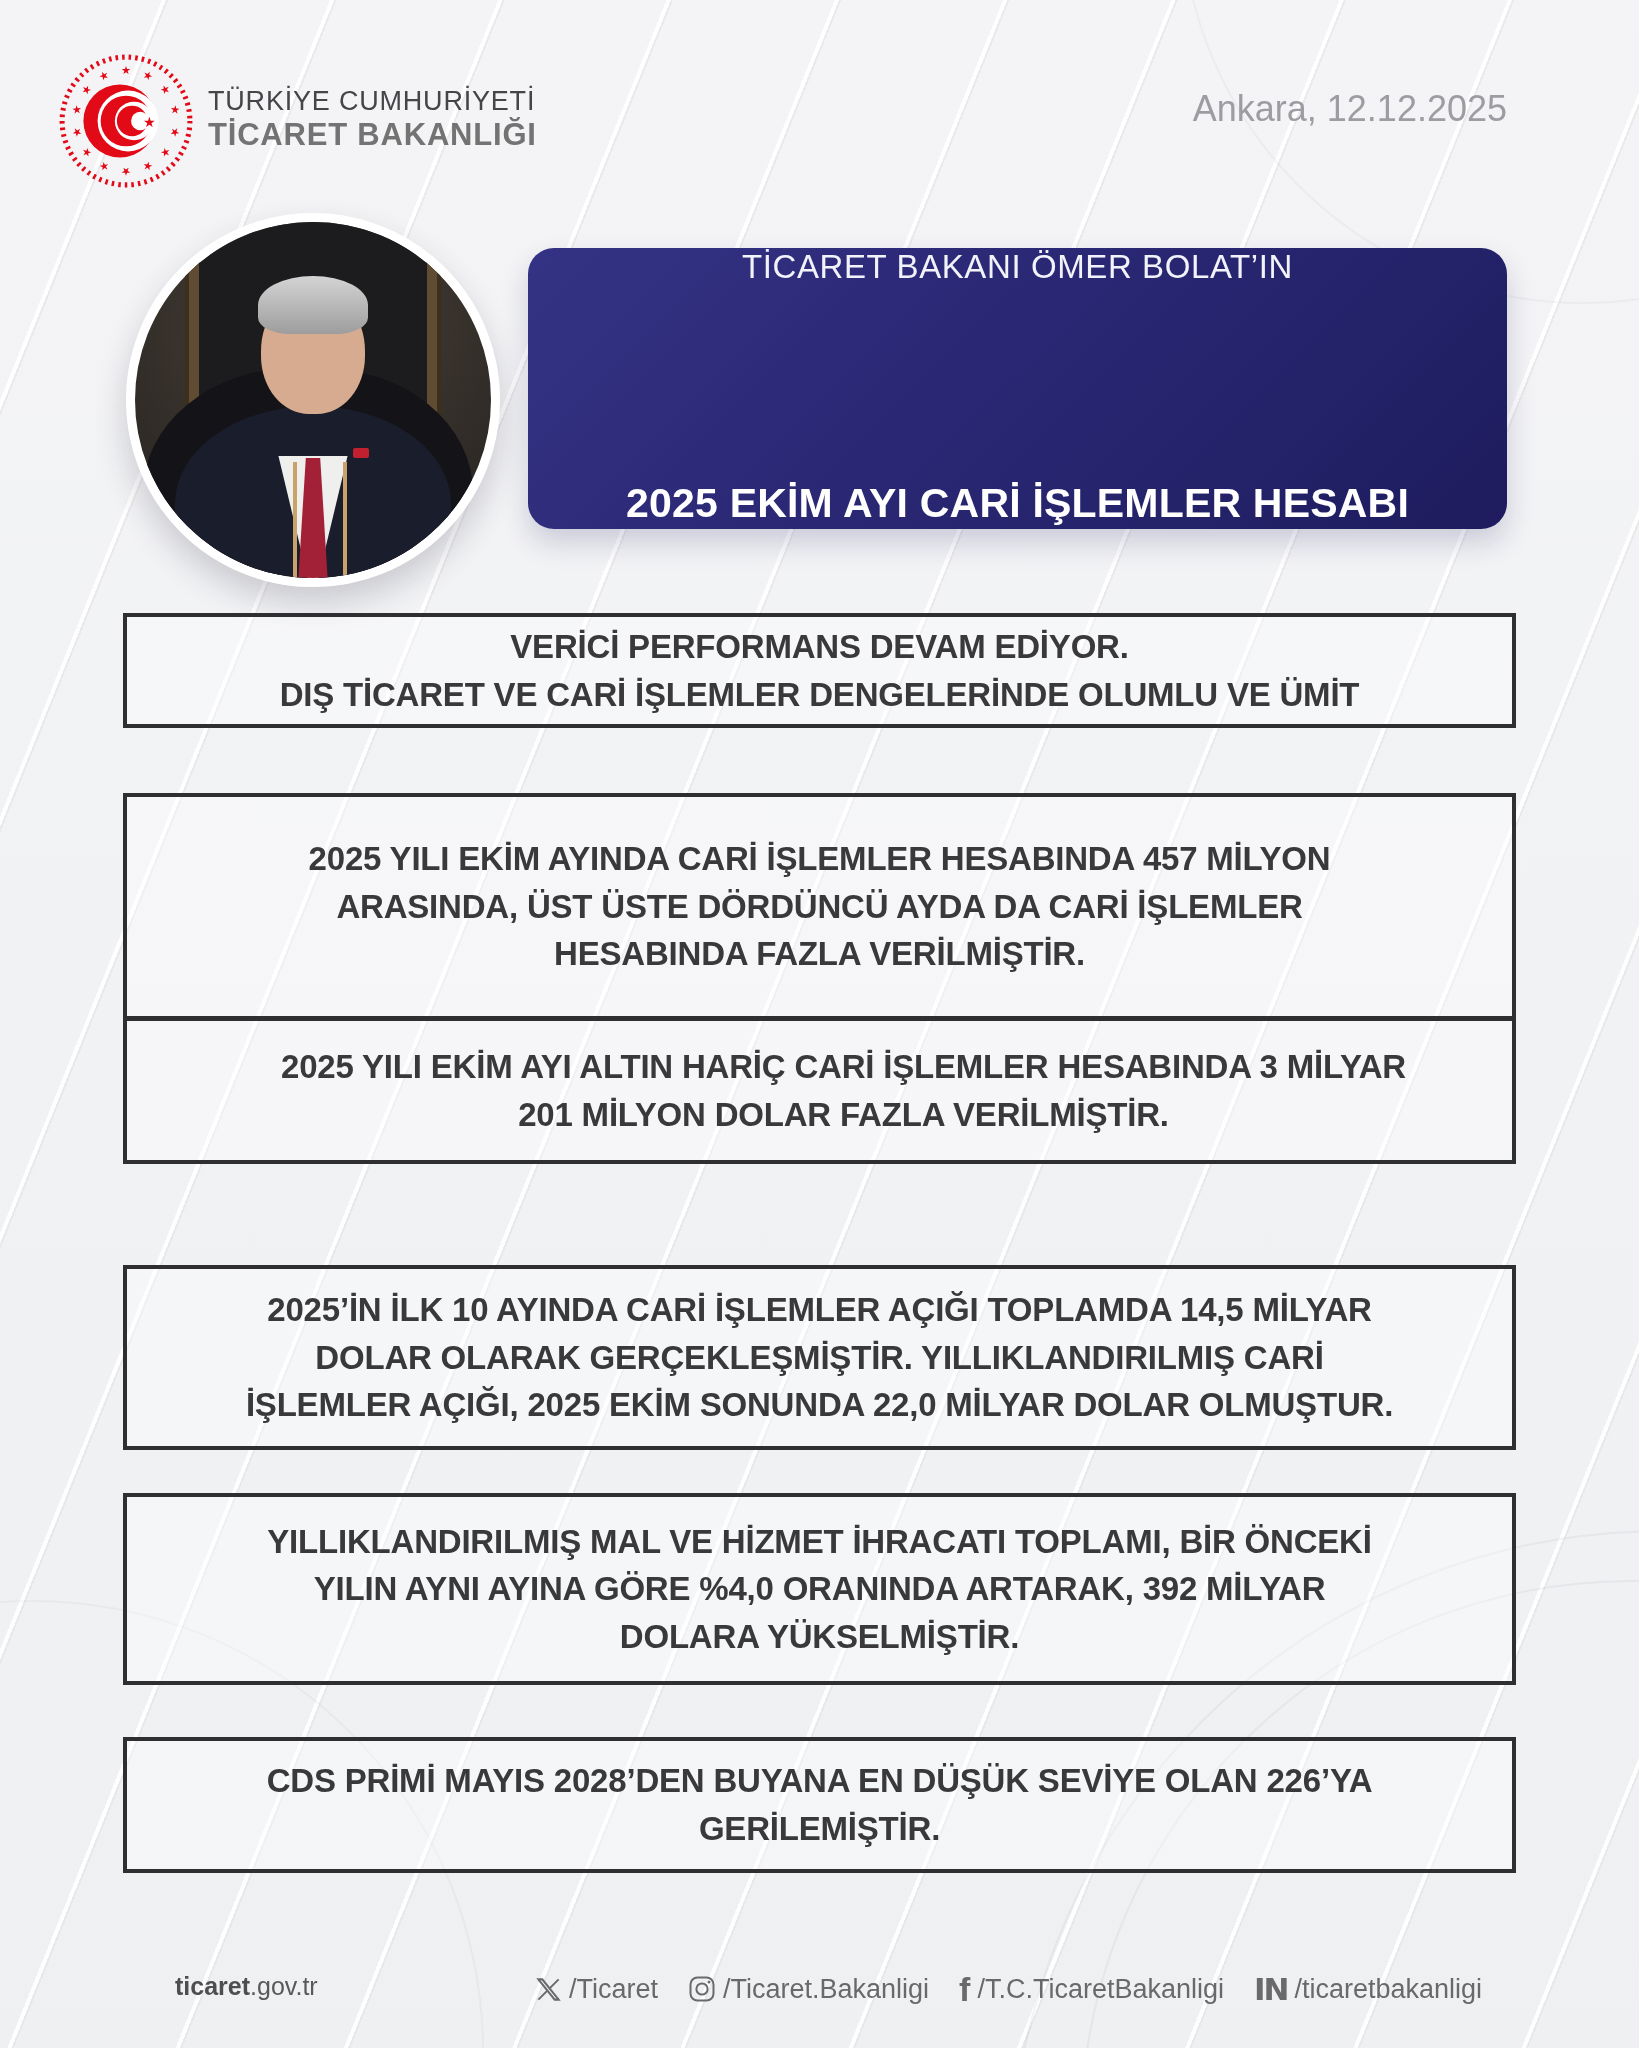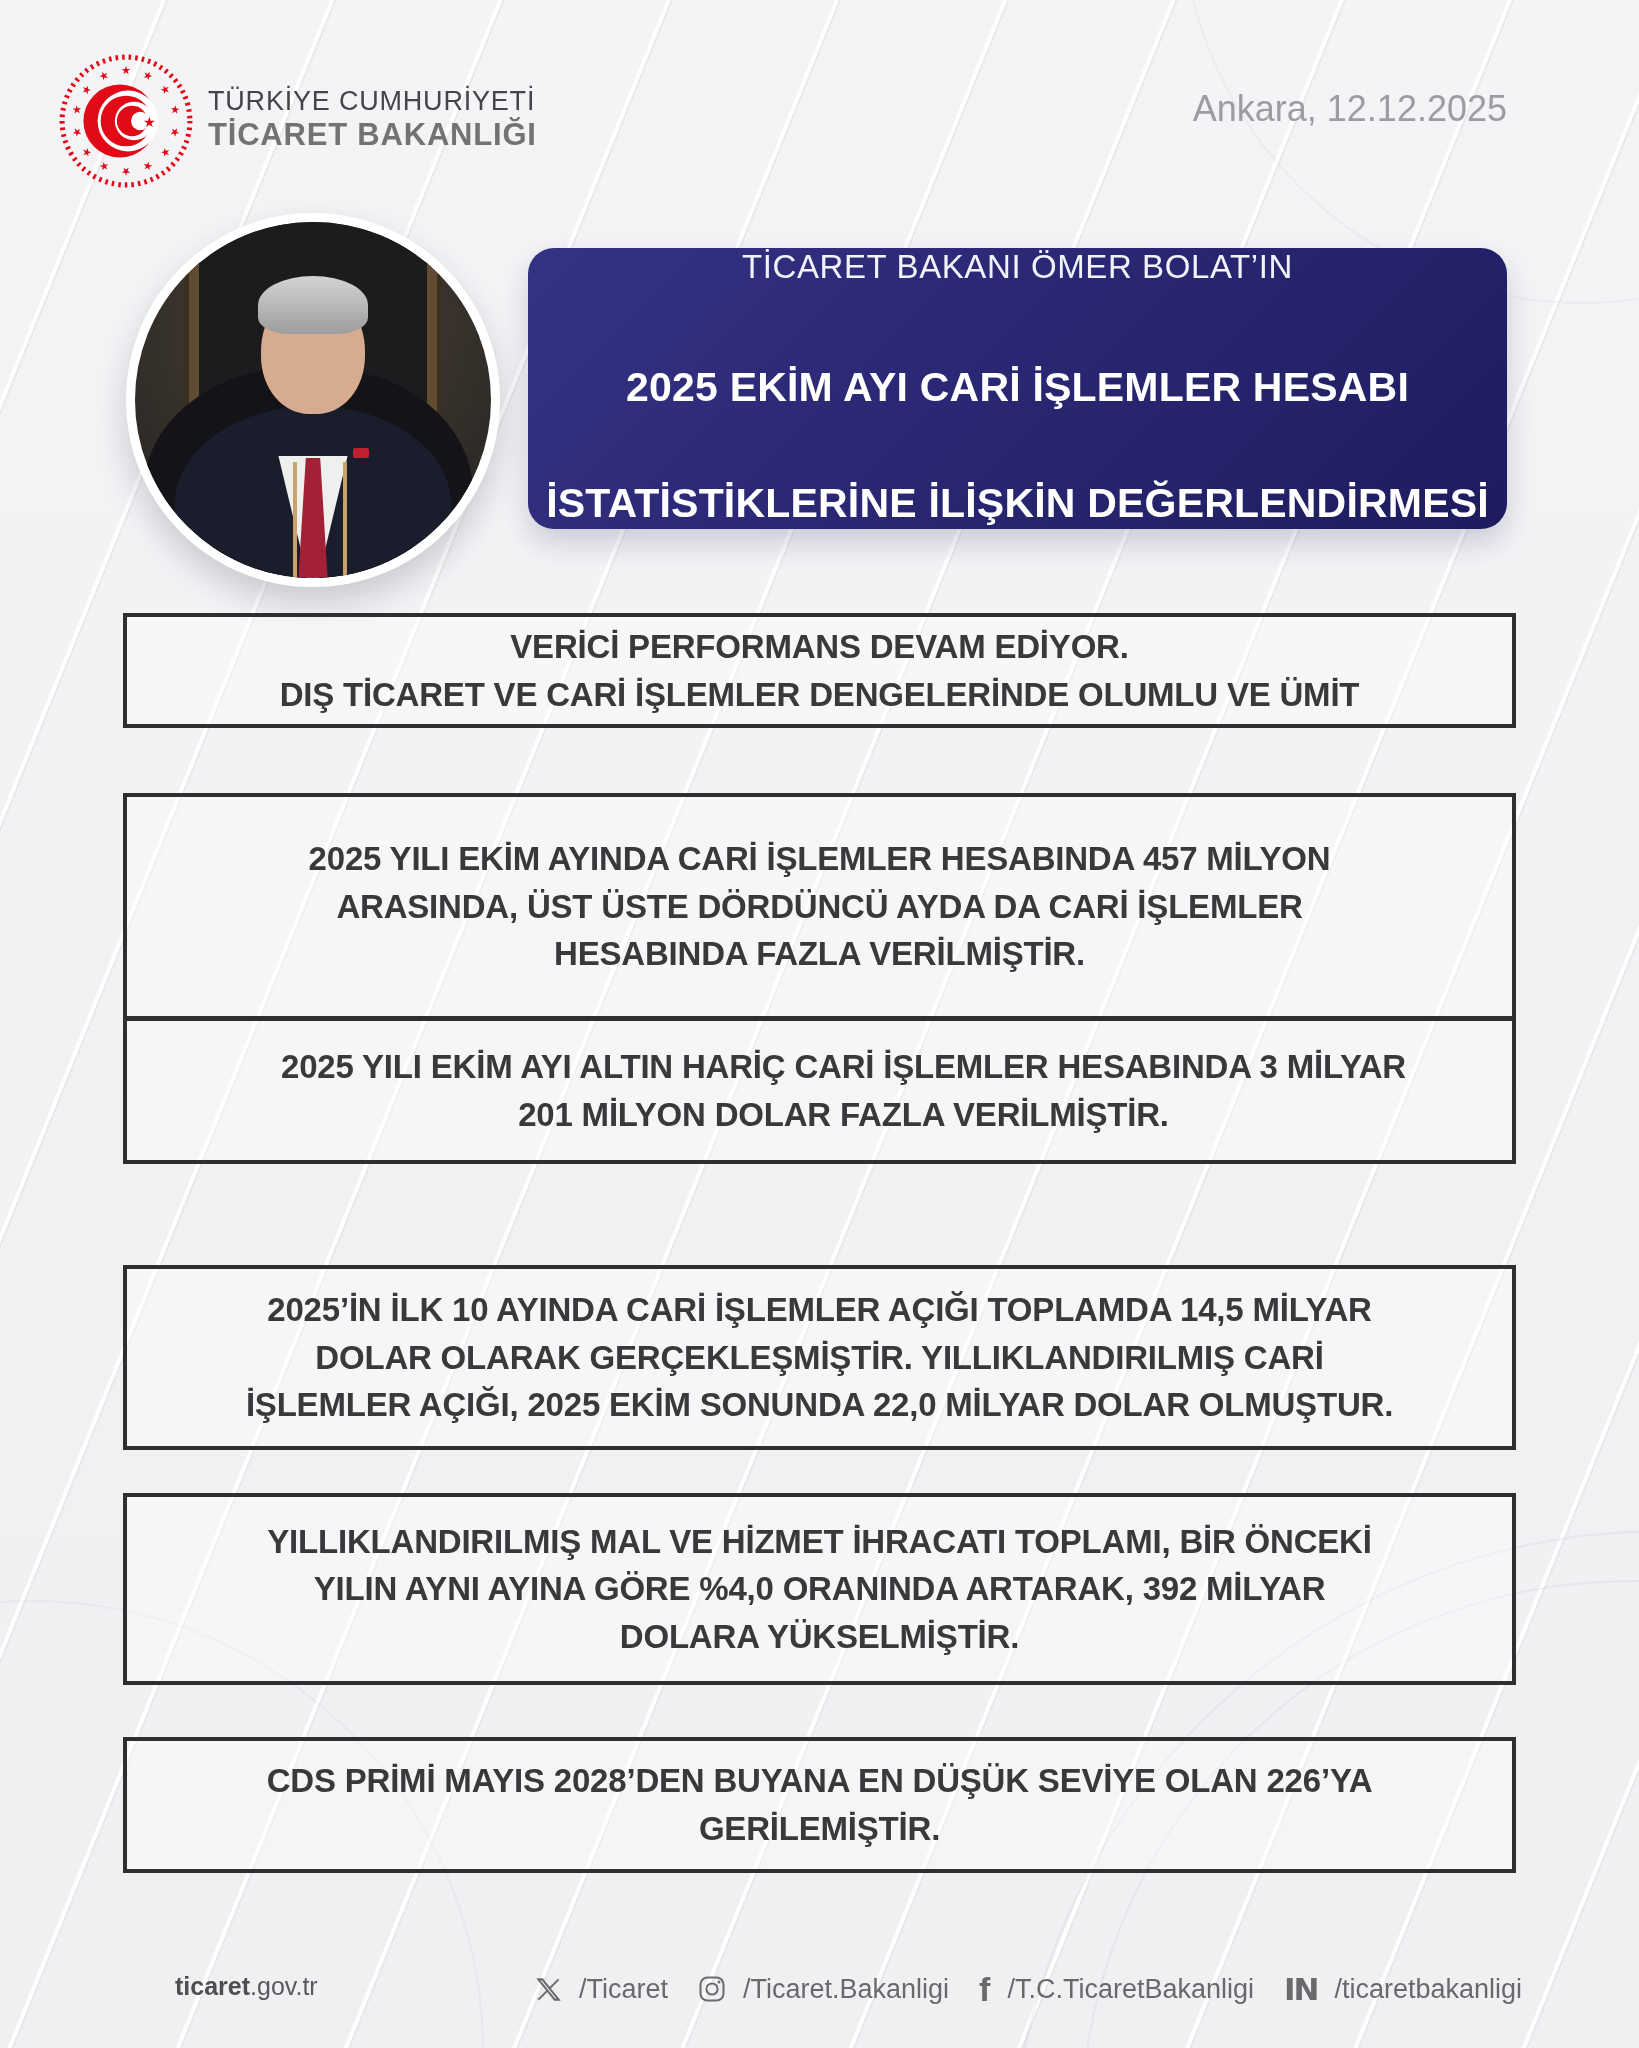--- a/index.html
+++ b/index.html
@@ -65,21 +65,21 @@
   }
   .stmt-line{font-size:33px;font-weight:700;color:#39383b;line-height:1.44;letter-spacing:-0.2px;}
   .s1{top:613px;height:115px;} .s2{top:793px;height:227px;}
   .s3{top:1017px;height:147px;padding-left:48px;} .s4{top:1265px;height:185px;}
   .s5{top:1493px;height:192px;} .s6{top:1737px;height:136px;}
 
   
   .site{position:absolute;left:175px;top:1972px;font-size:25px;color:#59595c;}
   .site .b{font-weight:700;color:#4e4e51;}
   .socials{position:absolute;left:535px;top:1972px;display:flex;align-items:center;gap:30px;}
-  .social{display:flex;align-items:center;gap:17px;font-size:27px;color:#69696c;}
+  .social{display:flex;align-items:center;gap:7px;font-size:27px;color:#69696c;}
   .social svg{display:block;}
   .glyph-f{font-size:34px;font-weight:700;color:#6a6a6d;line-height:1;}
   .glyph-n{font-size:31px;font-weight:700;color:#6a6a6d;line-height:1;letter-spacing:-2px;font-family:"DejaVu Sans",sans-serif;}
 </style>
 </head>
 <body>
 
 <div class="arc a1"></div>
 <div class="arc a2"></div>
 <div class="arc a3"></div>
@@ -128,21 +128,20 @@
   <div class="stick1"></div>
   <div class="stick2"></div>
   <div class="head"></div>
   <div class="hair"></div>
   <div class="pin"></div>
 </div>
 
 <div class="title-card">
   <div class="title-l1">TİCARET BAKANI ÖMER BOLAT’IN</div>
   <div class="title-l2">2025 EKİM AYI CARİ İŞLEMLER HESABI</div>
-  <div class="title-l3">İSTATİSTİKLERİNE İLİŞKİN DEĞERLENDİRMESİ</div>
 </div>
 
 <div class="stmt s1">
   <div class="stmt-line">VERİCİ PERFORMANS DEVAM EDİYOR.</div>
   <div class="stmt-line">DIŞ TİCARET VE CARİ İŞLEMLER DENGELERİNDE OLUMLU VE ÜMİT</div>
 </div>
 <div class="stmt s2">
   <div class="stmt-line">2025 YILI EKİM AYINDA CARİ İŞLEMLER HESABINDA 457 MİLYON</div>
   <div class="stmt-line">ARASINDA, ÜST ÜSTE DÖRDÜNCÜ AYDA DA CARİ İŞLEMLER</div>
   <div class="stmt-line">HESABINDA FAZLA VERİLMİŞTİR.</div>

